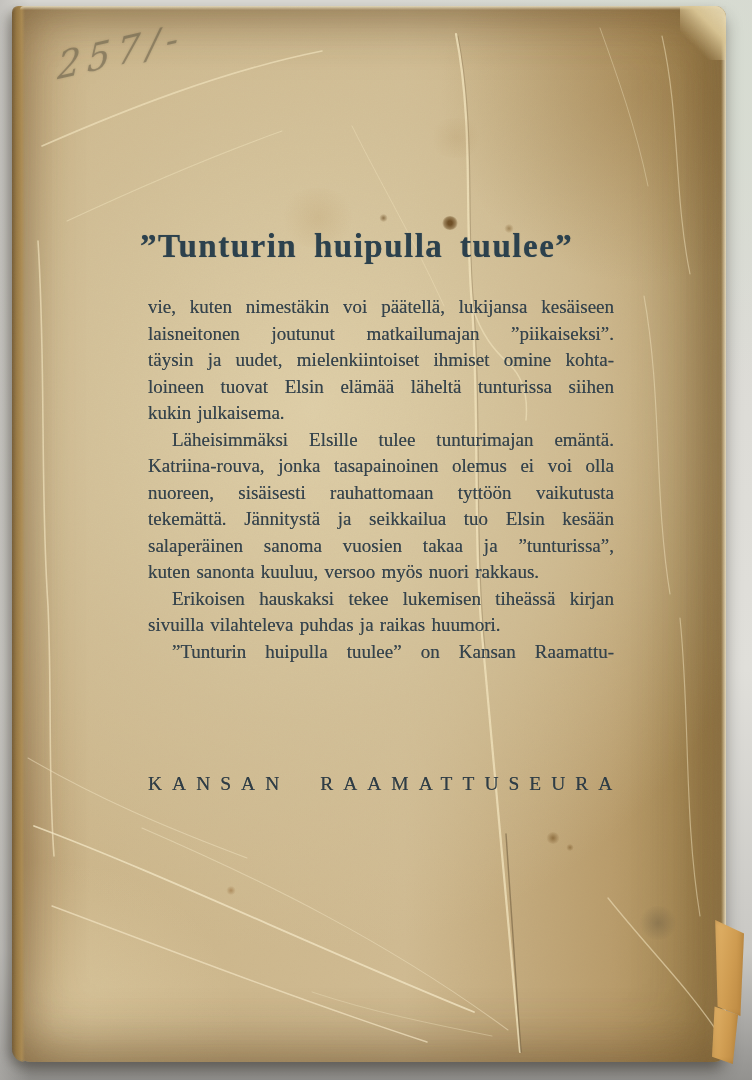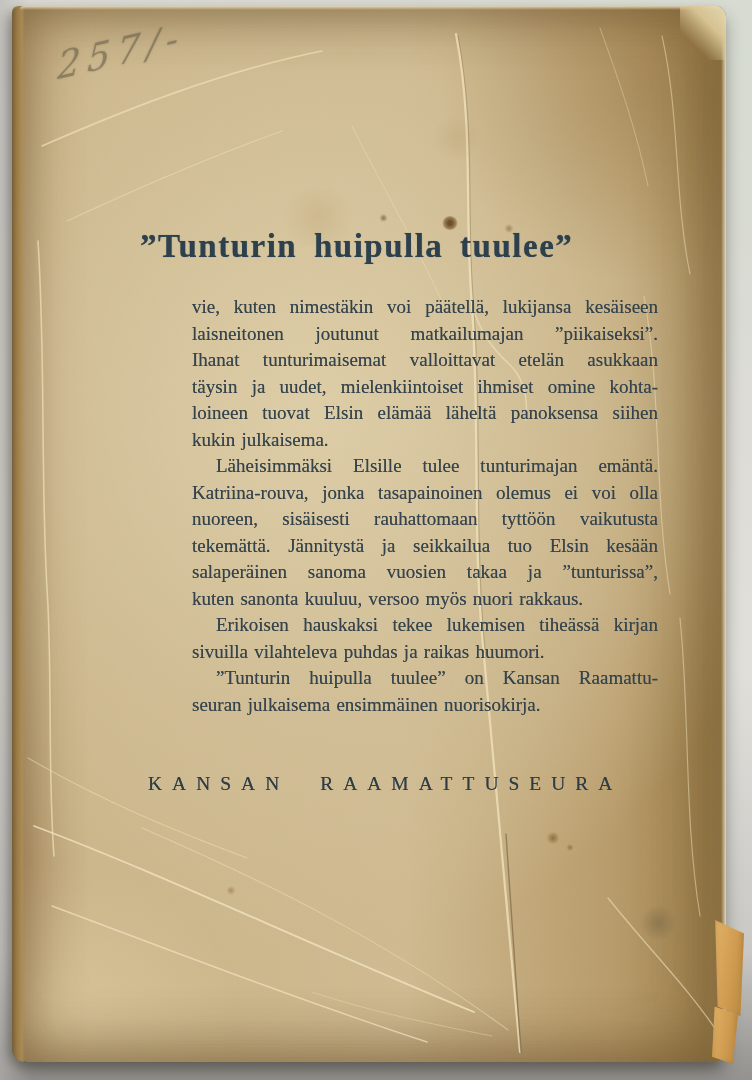--- a/index.html
+++ b/index.html
@@ -85,21 +85,20 @@
     text-align:left;font-weight:bold;font-size:33px;
     letter-spacing:1.5px;word-spacing:7px;color:#2c414d;
     text-shadow:0 0 .7px rgba(44,65,77,.75);
     white-space:nowrap;
   }
   .blurb{
     position:absolute;left:136px;top:288px;width:466px;
     font-size:19px;line-height:26.5px;color:#35434c;
     text-shadow:0 0 .6px rgba(53,67,76,.65);
     word-spacing:1.5px;
-    margin-left:44px;
   }
   .blurb .line{text-align:justify;text-align-last:justify;}
   .blurb .line.last{text-align-last:left;}
   .blurb .para.indent .line:first-child{text-indent:24px;}
   .publisher{
     position:absolute;left:136px;top:767px;width:466px;
     text-align:right;font-size:19.5px;color:#2f3d46;
     letter-spacing:10px;word-spacing:16px;white-space:nowrap;
     text-shadow:0 0 .6px rgba(47,61,70,.7);
   }
@@ -155,40 +154,38 @@
     <div class="stain s9"></div>
 
     <div class="handwriting">257/-</div>
 
     <div class="title">”Tunturin huipulla tuulee”</div>
 
     <div class="blurb">
         <div class="para">
           <div class="line">vie, kuten nimestäkin voi päätellä, lukijansa kesäiseen</div>
           <div class="line">laisneitonen joutunut matkailumajan ”piikaiseksi”.</div>
-          <div class="line">Ihanat tunturimaisemat valloittavat etelän asukkaan</div>
           <div class="line">täysin ja uudet, mielenkiintoiset ihmiset omine kohta-</div>
-          <div class="line">loineen tuovat Elsin elämää läheltä panoksensa siihen</div>
+          <div class="line">loineen tuovat Elsin elämää läheltä tunturissa siihen</div>
           <div class="line last">kukin julkaisema.</div>
         </div>
         <div class="para indent">
           <div class="line">Läheisimmäksi Elsille tulee tunturimajan emäntä.</div>
           <div class="line">Katriina-rouva, jonka tasapainoinen olemus ei voi olla</div>
           <div class="line">nuoreen, sisäisesti rauhattomaan tyttöön vaikutusta</div>
           <div class="line">tekemättä. Jännitystä ja seikkailua tuo Elsin kesään</div>
           <div class="line">salaperäinen sanoma vuosien takaa ja ”tunturissa”,</div>
           <div class="line last">kuten sanonta kuuluu, versoo myös nuori rakkaus.</div>
         </div>
         <div class="para indent">
           <div class="line">Erikoisen hauskaksi tekee lukemisen tiheässä kirjan</div>
           <div class="line last">sivuilla vilahteleva puhdas ja raikas huumori.</div>
         </div>
         <div class="para indent">
           <div class="line">”Tunturin huipulla tuulee” on Kansan Raamattu-</div>
-          <div class="line last">seuran julkaisema ensimmäinen nuorisokirja.</div>
         </div>
       </div>
 
     <div class="publisher">KANSAN RAAMATTUSEURA</div>
 
   </div>
 
   <div class="torn-flap f1"></div>
   <div class="torn-flap f2"></div>
 

